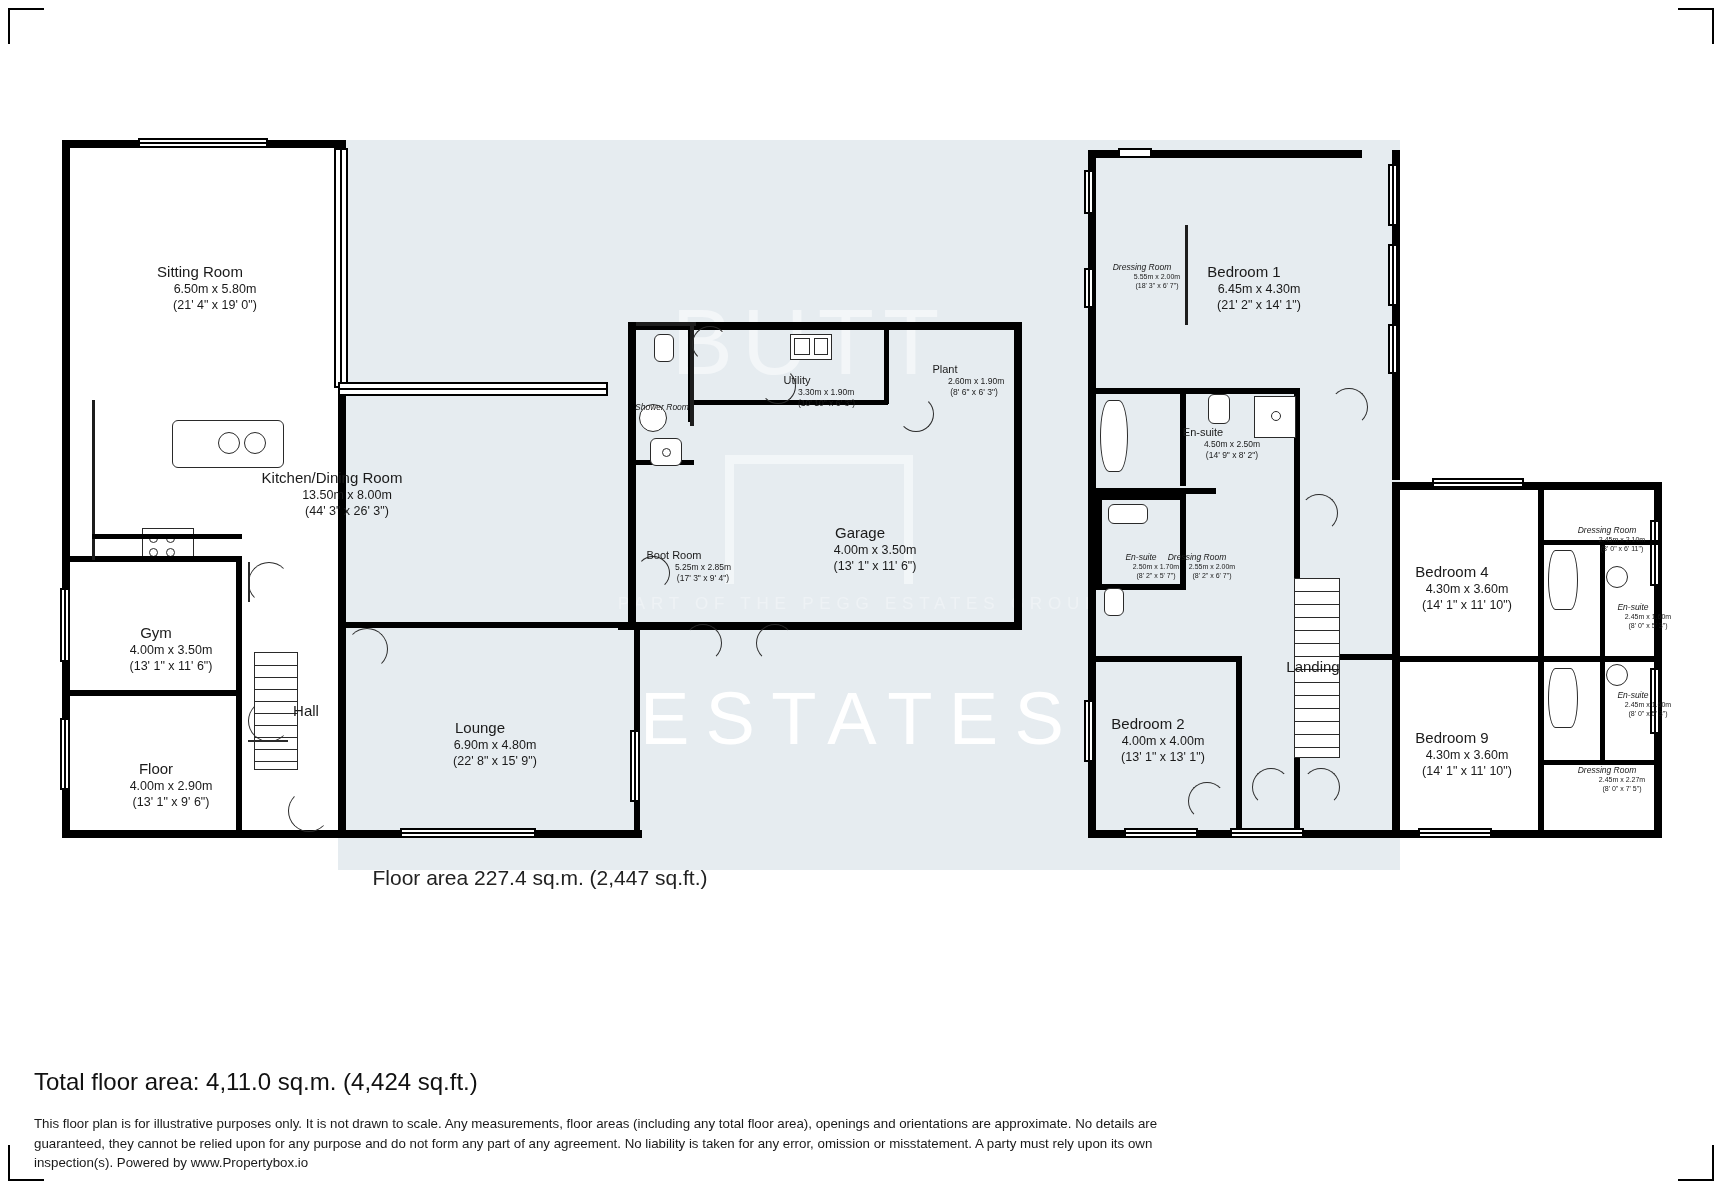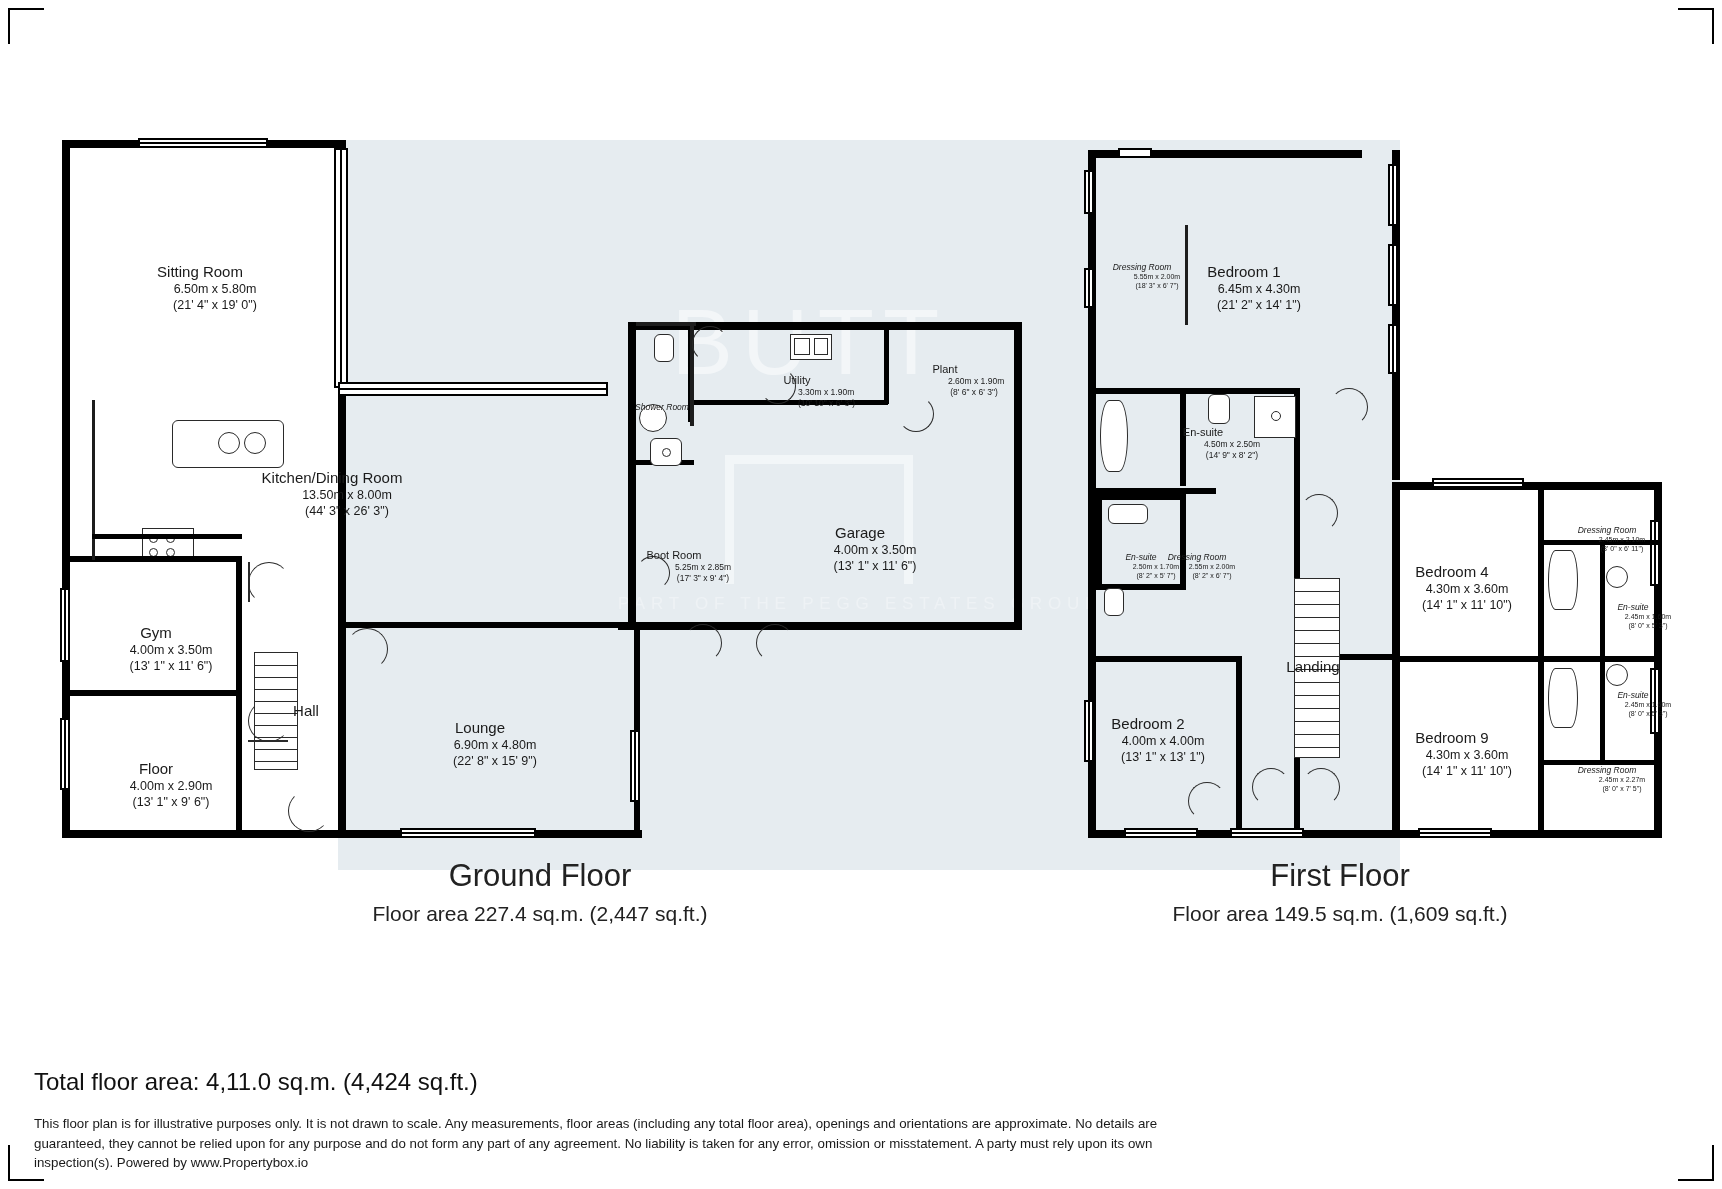--- a/index.html
+++ b/index.html
@@ -166,20 +166,21 @@
   <div class="crop tl"></div>
   <div class="crop tr"></div>
   <div class="crop bl"></div>
   <div class="crop br"></div>
 
   <div class="shade" style="left:338px; top:140px; width:1062px; height:730px;"></div>
 
   <div class="wm wm-butt" style="left:600px; top:290px; width:420px;">BUTT</div>
   <div class="wm-house" style="left:725px; top:455px; width:170px; height:120px; border-bottom:none;"></div>
   <div class="wm wm-sub" style="left:560px; top:594px; width:600px;">PART OF THE PEGG ESTATES GROUP</div>
+  <div class="wm wm-estates" style="left:520px; top:676px; width:680px;">ESTATES</div>
 
   <div>
 
     <div class="wall" style="left:62px; top:140px; width:8px; height:698px;"></div>
     <div class="wall" style="left:62px; top:830px; width:580px; height:8px;"></div>
     <div class="wall" style="left:62px; top:140px; width:78px; height:8px;"></div>
     <div class="wall" style="left:265px; top:140px; width:80px; height:8px;"></div>
     <div class="wall" style="left:338px; top:140px; width:8px; height:250px;"></div>
     <div class="wall" style="left:338px; top:382px; width:8px; height:456px;"></div>
     <div class="wall" style="left:618px; top:622px; width:404px; height:8px;"></div>
@@ -489,25 +490,20 @@
     </div>
 
     <div class="lbl xs" style="left:1548px; top:765px; width:118px;">
       <div class="nm">Dressing Room</div>
       <div class="dim">2.45m x 2.27m</div>
       <div class="dim">(8' 0" x 7' 5")</div>
     </div>
   </div>
 
   <div class="floor-title" style="left:230px; top:858px; width:620px;">
-    <div class="ttl">Ground Floor</div>
     <div class="area">Floor area 227.4 sq.m. (2,447 sq.ft.)</div>
   </div>
 
-  <div class="floor-title" style="left:1060px; top:858px; width:560px;">
-    <div class="ttl">First Floor</div>
-    <div class="area">Floor area 149.5 sq.m. (1,609 sq.ft.)</div>
-  </div>
 
   <div class="total">Total floor area: 4,11.0 sq.m. (4,424 sq.ft.)</div>
   <div class="disclaimer">This floor plan is for illustrative purposes only. It is not drawn to scale. Any measurements, floor areas (including any total floor area), openings and orientations are approximate. No details are guaranteed, they cannot be relied upon for any purpose and do not form any part of any agreement. No liability is taken for any error, omission or misstatement. A party must rely upon its own inspection(s). Powered by www.Propertybox.io</div>
 
 </div>
 
 </body></html>

